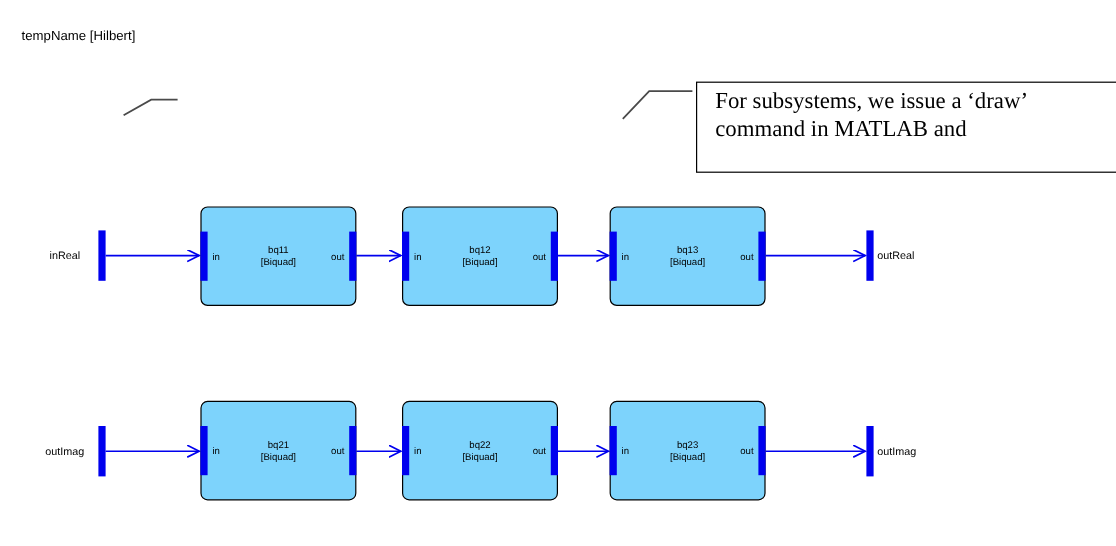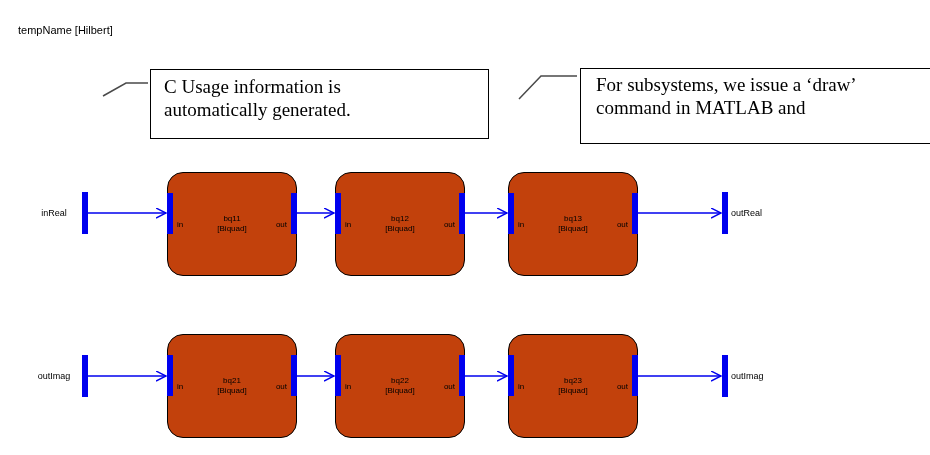--- a/index.html
+++ b/index.html
@@ -8,22 +8,22 @@
 
   .diagram-title{position:absolute;left:18px;top:24px;font-size:11px;letter-spacing:0px;}
 
   .callout{position:absolute;background:#fff;border:1px solid #000;box-sizing:border-box;
            font-family:"Liberation Serif",serif;font-size:19px;line-height:23px;}
   .callout1{left:150px;top:69px;width:339px;height:70px;padding:5px 6px 0 13px;}
   .callout2{left:580px;top:68px;width:382px;height:76px;padding:4px 6px 0 15px;}
 
   .conn-svg{position:absolute;left:0;top:0;}
 
-  .block{position:absolute;width:130px;height:104px;background:#c2410c;border:1px solid #000;
-         border-radius:16px;box-sizing:border-box;}
+  .block{position:absolute;width:130px;height:83px;background:#7dd3fc;border:1px solid #000;
+         border-radius:6px;box-sizing:border-box;}
   .b1{left:167px}.b2{left:335px}.b3{left:508px}
   .row1 .block{top:172px}.row2 .block{top:334px}
   .pbar{position:absolute;width:6px;height:41px;top:20px;background:#0000ee;}
   .pbar-in{left:-1px}.pbar-out{right:-1px}
   .plabel{position:absolute;top:50%;transform:translateY(-50%);font-size:8px;line-height:9px;}
   .pl-in{left:9px}.pl-out{right:9px}
   .bname{position:absolute;left:0;top:0;right:0;bottom:0;display:flex;flex-direction:column;
          align-items:center;justify-content:center;font-size:8px;line-height:10px;text-align:center;}
 
   .iobar{position:absolute;width:6px;height:42px;background:#0000ee;}
@@ -55,24 +55,20 @@
 
     <line x1="88" y1="376" x2="166" y2="376" stroke="#0000ee" stroke-width="1.3" marker-end="url(#arrow)"></line>
     <line x1="297" y1="376" x2="334" y2="376" stroke="#0000ee" stroke-width="1.3" marker-end="url(#arrow)"></line>
     <line x1="465" y1="376" x2="507" y2="376" stroke="#0000ee" stroke-width="1.3" marker-end="url(#arrow)"></line>
     <line x1="638" y1="376" x2="721" y2="376" stroke="#0000ee" stroke-width="1.3" marker-end="url(#arrow)"></line>
 
     <polyline points="103,96 126,83 148,83" fill="none" stroke="#4a4a4a" stroke-width="1.5"></polyline>
     <polyline points="519,99 541,76 577,76" fill="none" stroke="#4a4a4a" stroke-width="1.5"></polyline>
   </svg>
 
-  <div class="callout callout1">
-    <div>C Usage information is</div>
-    <div>automatically generated.</div>
-  </div>
   <div class="callout callout2">
     <div>For subsystems, we issue a ‘draw’</div>
     <div>command in MATLAB and</div>
   </div>
 
   <div class="row1">
     <span class="iolabel iolabel-in">inReal</span>
     <div class="iobar iobar-in"></div>
 
     <div class="block b1">

